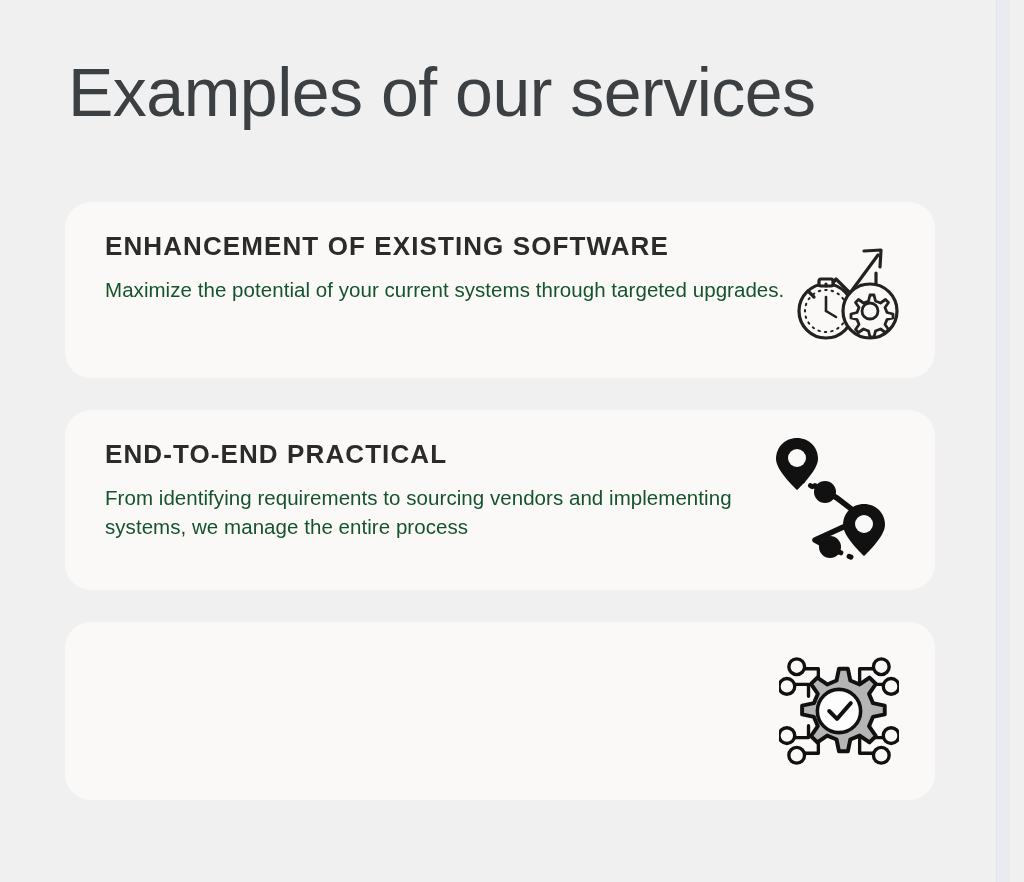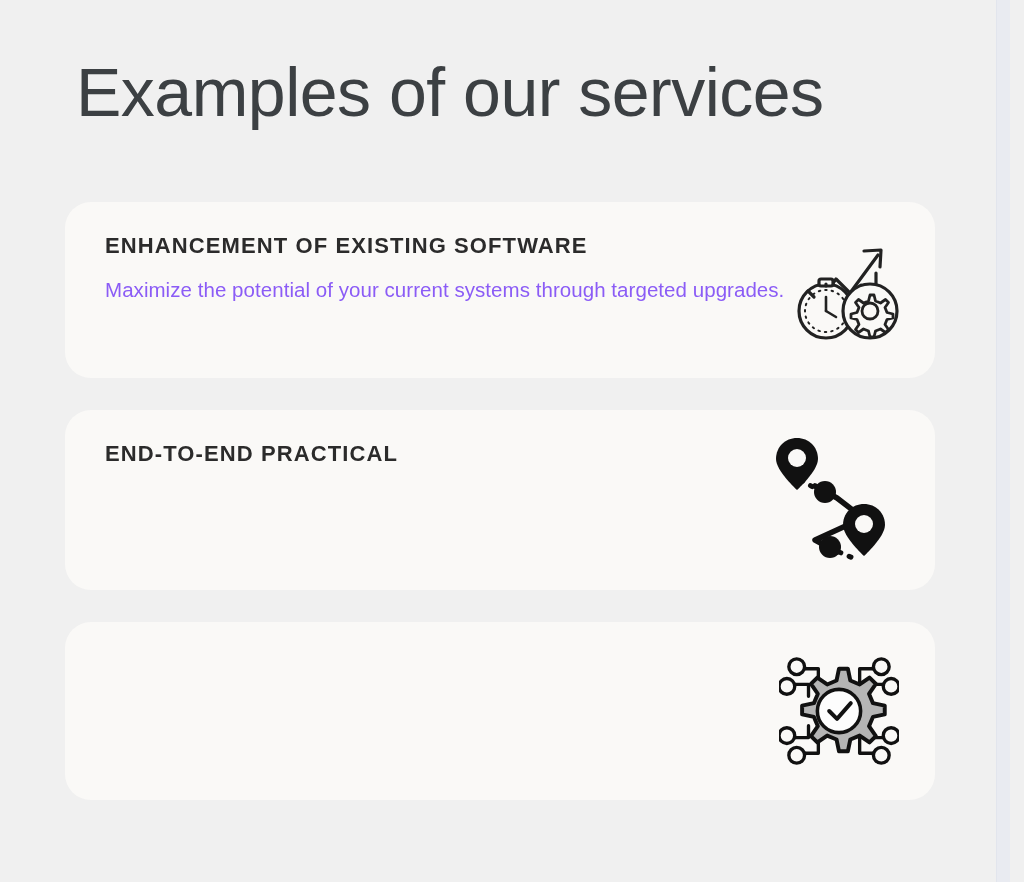--- a/index.html
+++ b/index.html
@@ -29,21 +29,21 @@
     position: absolute;
     right: 0; top: 0;
     width: 14px;
     height: 882px;
     background: #e9ebf1;
     border-left: 1px solid #e2e5ed;
   }
 
   .page-title {
     position: absolute;
-    left: 76px;
+    left: 68px;
     top: 50px;
     font-size: 68px;
     line-height: 84px;
     font-weight: 300;
     letter-spacing: -0.5px;
     color: #3c4043;
     white-space: nowrap;
   }
 
   .cards {
@@ -61,34 +61,34 @@
     padding: 30px 40px 28px 40px;
     margin-bottom: 32px;
     min-height: 176px;
   }
 
   .card-text {
     width: 680px;
   }
 
   .card-title {
-    font-size: 22px;
+    font-size: 26px;
     line-height: 28px;
     font-weight: bold;
     letter-spacing: 1.1px;
     color: #2b2b2b;
     margin-bottom: 15px;
     white-space: nowrap;
   }
 
   .card-body {
     font-size: 20.5px;
     line-height: 29px;
     font-weight: normal;
-    color: #8b5cf6;
+    color: #14532d;
     letter-spacing: 0.05px;
   }
 
   .card-icon {
     position: absolute;
     right: 36px;
     top: 50%;
     transform: translateY(-50%);
     width: 120px;
     height: 120px;
@@ -143,20 +143,21 @@
           <circle cx="84" cy="76" r="27" fill="#faf9f7"></circle>
           <path d="M84 60 l4 0 1.5 6 5 2 5-3.5 3 3 -3.5 5 2 5 6 1.5 0 4 -6 1.5 -2 5 3.5 5 -3 3 -5-3.5 -5 2 -1.5 6 -4 0 -1.5-6 -5-2 -5 3.5 -3-3 3.5-5 -2-5 -6-1.5 0-4 6-1.5 2-5 -3.5-5 3-3 5 3.5 5-2z" fill="#faf9f7" stroke-width="2.8"></path>
           <circle cx="84" cy="76" r="8" fill="#faf9f7" stroke-width="2.8"></circle>
         </svg>
       </div>
     </div>
 
     <div class="card" id="card-1">
       <div class="card-text">
         <div class="card-title">END-TO-END PRACTICAL</div>
+        <div class="card-body">From identifying requirements to sourcing vendors and implementing systems, we manage the entire process</div>
       </div>
       <div class="card-icon">
         <svg width="116" height="128" viewBox="0 0 116 128" fill="none">
 
           <polyline points="40,50 62,62 88,82 40,104 62,116" stroke="#111" stroke-width="5.5" stroke-linecap="round" stroke-linejoin="round" stroke-dasharray="0 0" fill="none"></polyline>
 
           <line x1="26" y1="44" x2="38" y2="51" stroke="#111" stroke-width="5" stroke-linecap="round" stroke-dasharray="2 9"></line>
 
           <line x1="64" y1="116" x2="78" y2="122" stroke="#111" stroke-width="5" stroke-linecap="round" stroke-dasharray="2 9"></line>
 

